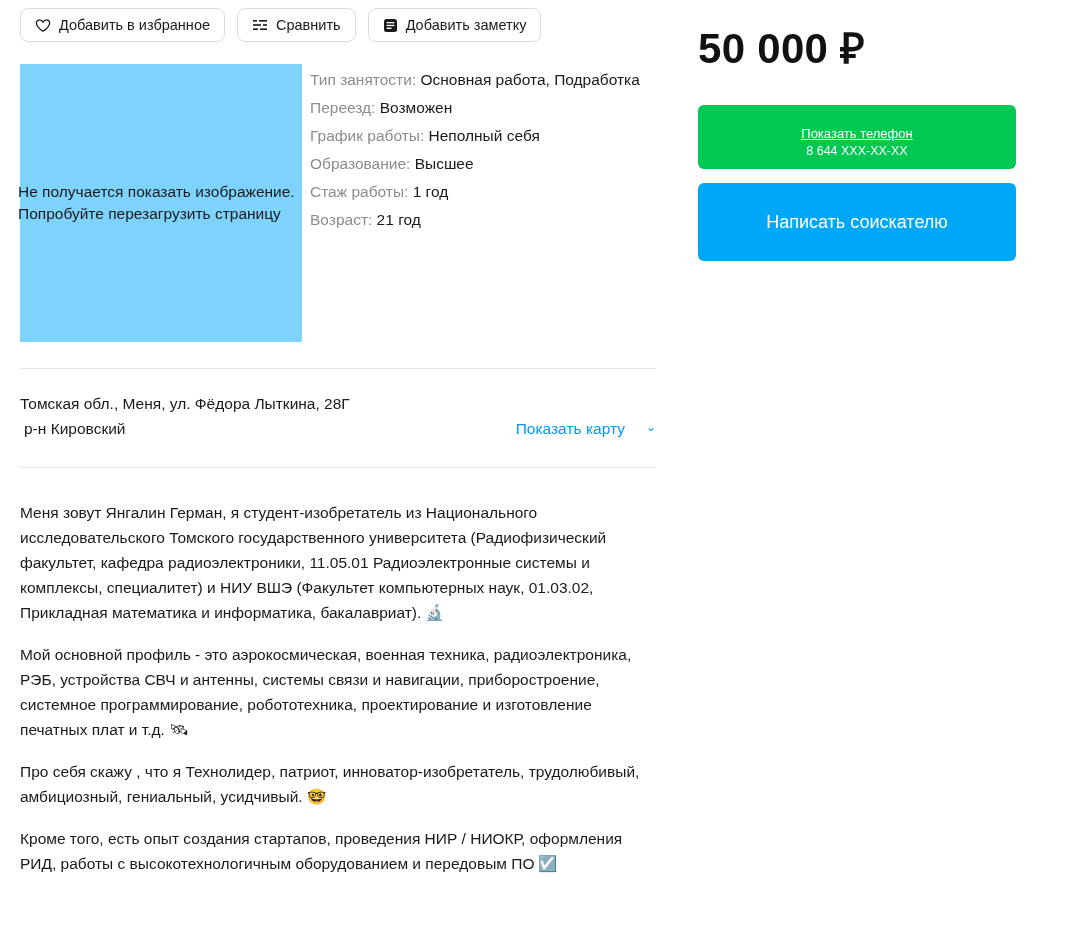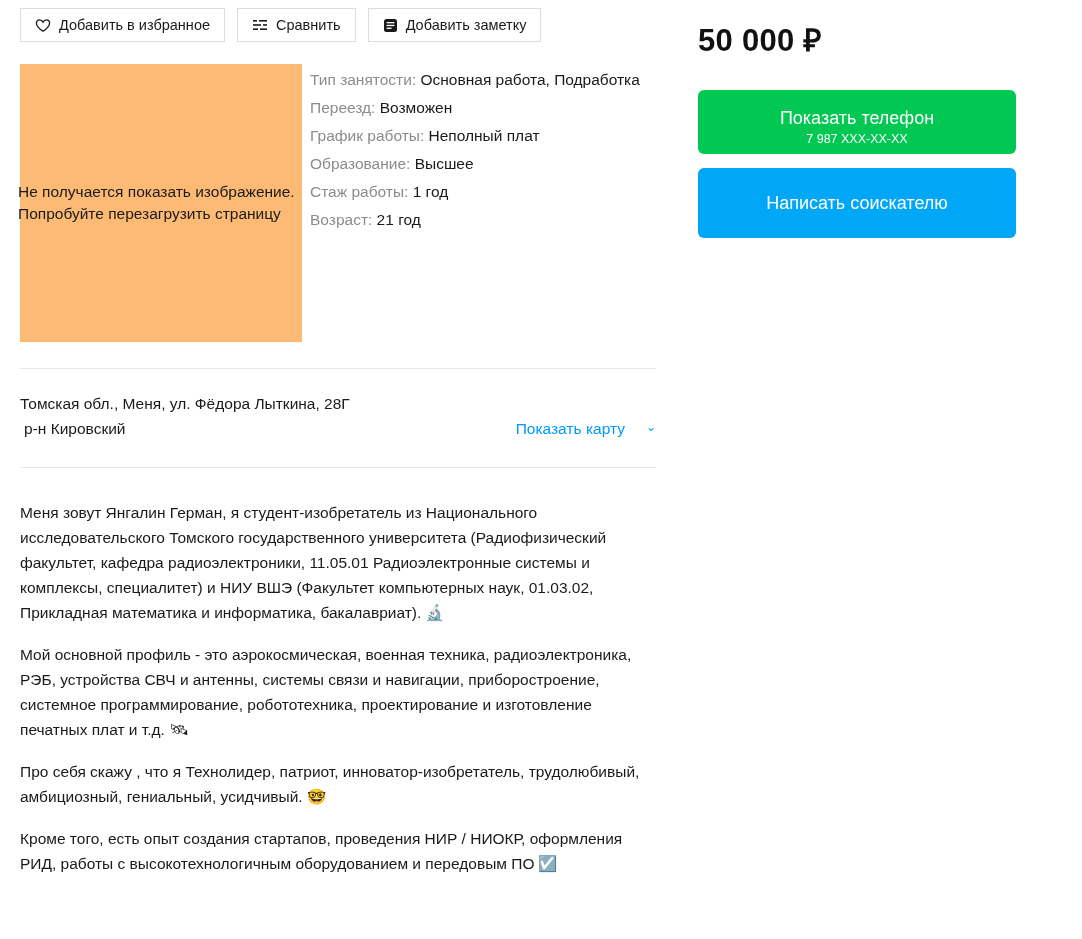--- a/index.html
+++ b/index.html
@@ -26,37 +26,37 @@
     gap: 12px;
     padding-top: 8px;
   }
   .chip {
     display: inline-flex;
     align-items: center;
     gap: 8px;
     height: 34px;
     padding: 0 14px;
     border: 1px solid #dcdcdc;
-    border-radius: 0;
+    border-radius: 8px;
     background: #fff;
     font-size: 14.5px;
     color: #1a1a1a;
     cursor: pointer;
     white-space: nowrap;
   }
   .chip svg { display: block; }
   
   .info-row {
     display: flex;
     margin-top: 22px;
   }
   .photo-box {
     width: 282px;
     height: 278px;
-    background: #fdba74;
+    background: #7dd3fc;
     position: relative;
     flex: 0 0 auto;
     overflow: visible;
   }
   .photo-alt {
     position: absolute;
     top: 50%;
     left: -2px;
     transform: translateY(-50%);
     width: 300px;
@@ -115,21 +115,21 @@
     max-width: 640px;
   }
   
   .right-col {
     position: absolute;
     left: 698px;
     top: 0;
     width: 320px;
   }
   .price {
-    font-size: 31px;
+    font-size: 42px;
     font-weight: bold;
     letter-spacing: 0.3px;
     margin-top: 18px;
     color: #111;
   }
   .btn {
     display: block;
     width: 318px;
     border: 0;
     border-radius: 6px;
@@ -137,25 +137,25 @@
     text-align: center;
     cursor: pointer;
     font-family: "Liberation Sans", sans-serif;
   }
   .btn-phone {
     margin-top: 30px;
     height: 64px;
     background: #00c853;
     padding-top: 11px;
   }
-  .btn-phone .l1 { font-size: 18px; }
+  .btn-phone .l1 { font-size: 13px; text-decoration: underline; }
   .btn-phone .l2 { font-size: 12.5px; margin-top: 3px; }
   .btn-write {
     margin-top: 14px;
-    height: 70px;
+    height: 78px;
     background: #00a7f7;
     font-size: 18px;
     line-height: 62px;
   }
 </style>
 </head>
 <body>
 
 <div class="page">
 
@@ -210,21 +210,21 @@
         <div class="param-line">
           <span class="p-label">Тип занятости:</span>
           <span class="p-value">Основная работа, Подработка</span>
         </div>
         <div class="param-line">
           <span class="p-label">Переезд:</span>
           <span class="p-value">Возможен</span>
         </div>
         <div class="param-line">
           <span class="p-label">График работы:</span>
-          <span class="p-value">Неполный плат</span>
+          <span class="p-value">Неполный себя</span>
         </div>
         <div class="param-line">
           <span class="p-label">Образование:</span>
           <span class="p-value">Высшее</span>
         </div>
         <div class="param-line">
           <span class="p-label">Стаж работы:</span>
           <span class="p-value">1 год</span>
         </div>
         <div class="param-line">
@@ -253,19 +253,19 @@
       <p>Про себя скажу , что я Технолидер, патриот, инноватор-изобретатель, трудолюбивый, амбициозный, гениальный, усидчивый. 🤓</p>
       <p>Кроме того, есть опыт создания стартапов, проведения НИР / НИОКР, оформления РИД, работы с высокотехнологичным оборудованием и передовым ПО ☑️</p>
     </div>
   </div>
 
   <div class="right-col">
     <div class="price">50 000 ₽</div>
 
     <button class="btn btn-phone">
       <div class="l1">Показать телефон</div>
-      <div class="l2">7 987 XXX-XX-XX</div>
+      <div class="l2">8 644 XXX-XX-XX</div>
     </button>
 
     <button class="btn btn-write">Написать соискателю</button>
   </div>
 
 </div>
 
 </body></html>

